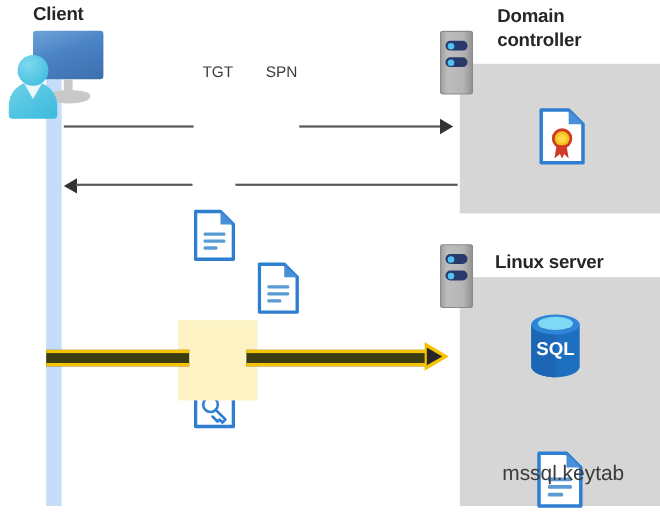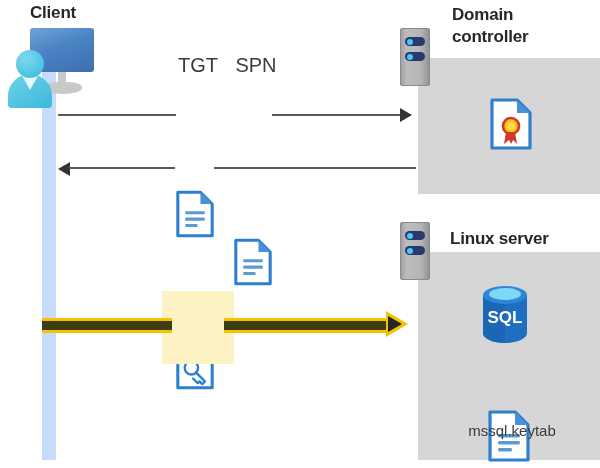--- a/index.html
+++ b/index.html
@@ -2,22 +2,22 @@
 <html><head>
 <meta charset="utf-8">
 <style>
   html,body{margin:0;padding:0;background:#ffffff;}
   body{width:600px;height:468px;position:relative;overflow:hidden;
        font-family:"Liberation Sans","DejaVu Sans",sans-serif;}
   .abs{position:absolute;}
 
   
   .title{font-weight:bold;color:#262626;font-size:17px;line-height:22px;letter-spacing:-0.2px;}
-  .lbl-small{font-size:20px;color:#3b3b3b;line-height:20px;}
-  .filename{font-size:15px;color:#3b3b3b;line-height:22px;}
+  .lbl-small{font-size:14px;color:#3b3b3b;line-height:20px;}
+  .filename{font-size:19px;color:#3b3b3b;line-height:22px;}
 
   
   .panel{background:#d6d6d6;}
 
   
   .lifeline{background:#c5dcfa;}
 
   
   .hline{background:#595959;height:2px;}
   .arrow-r{width:0;height:0;border-top:7px solid transparent;border-bottom:7px solid transparent;border-left:12px solid #333333;}

